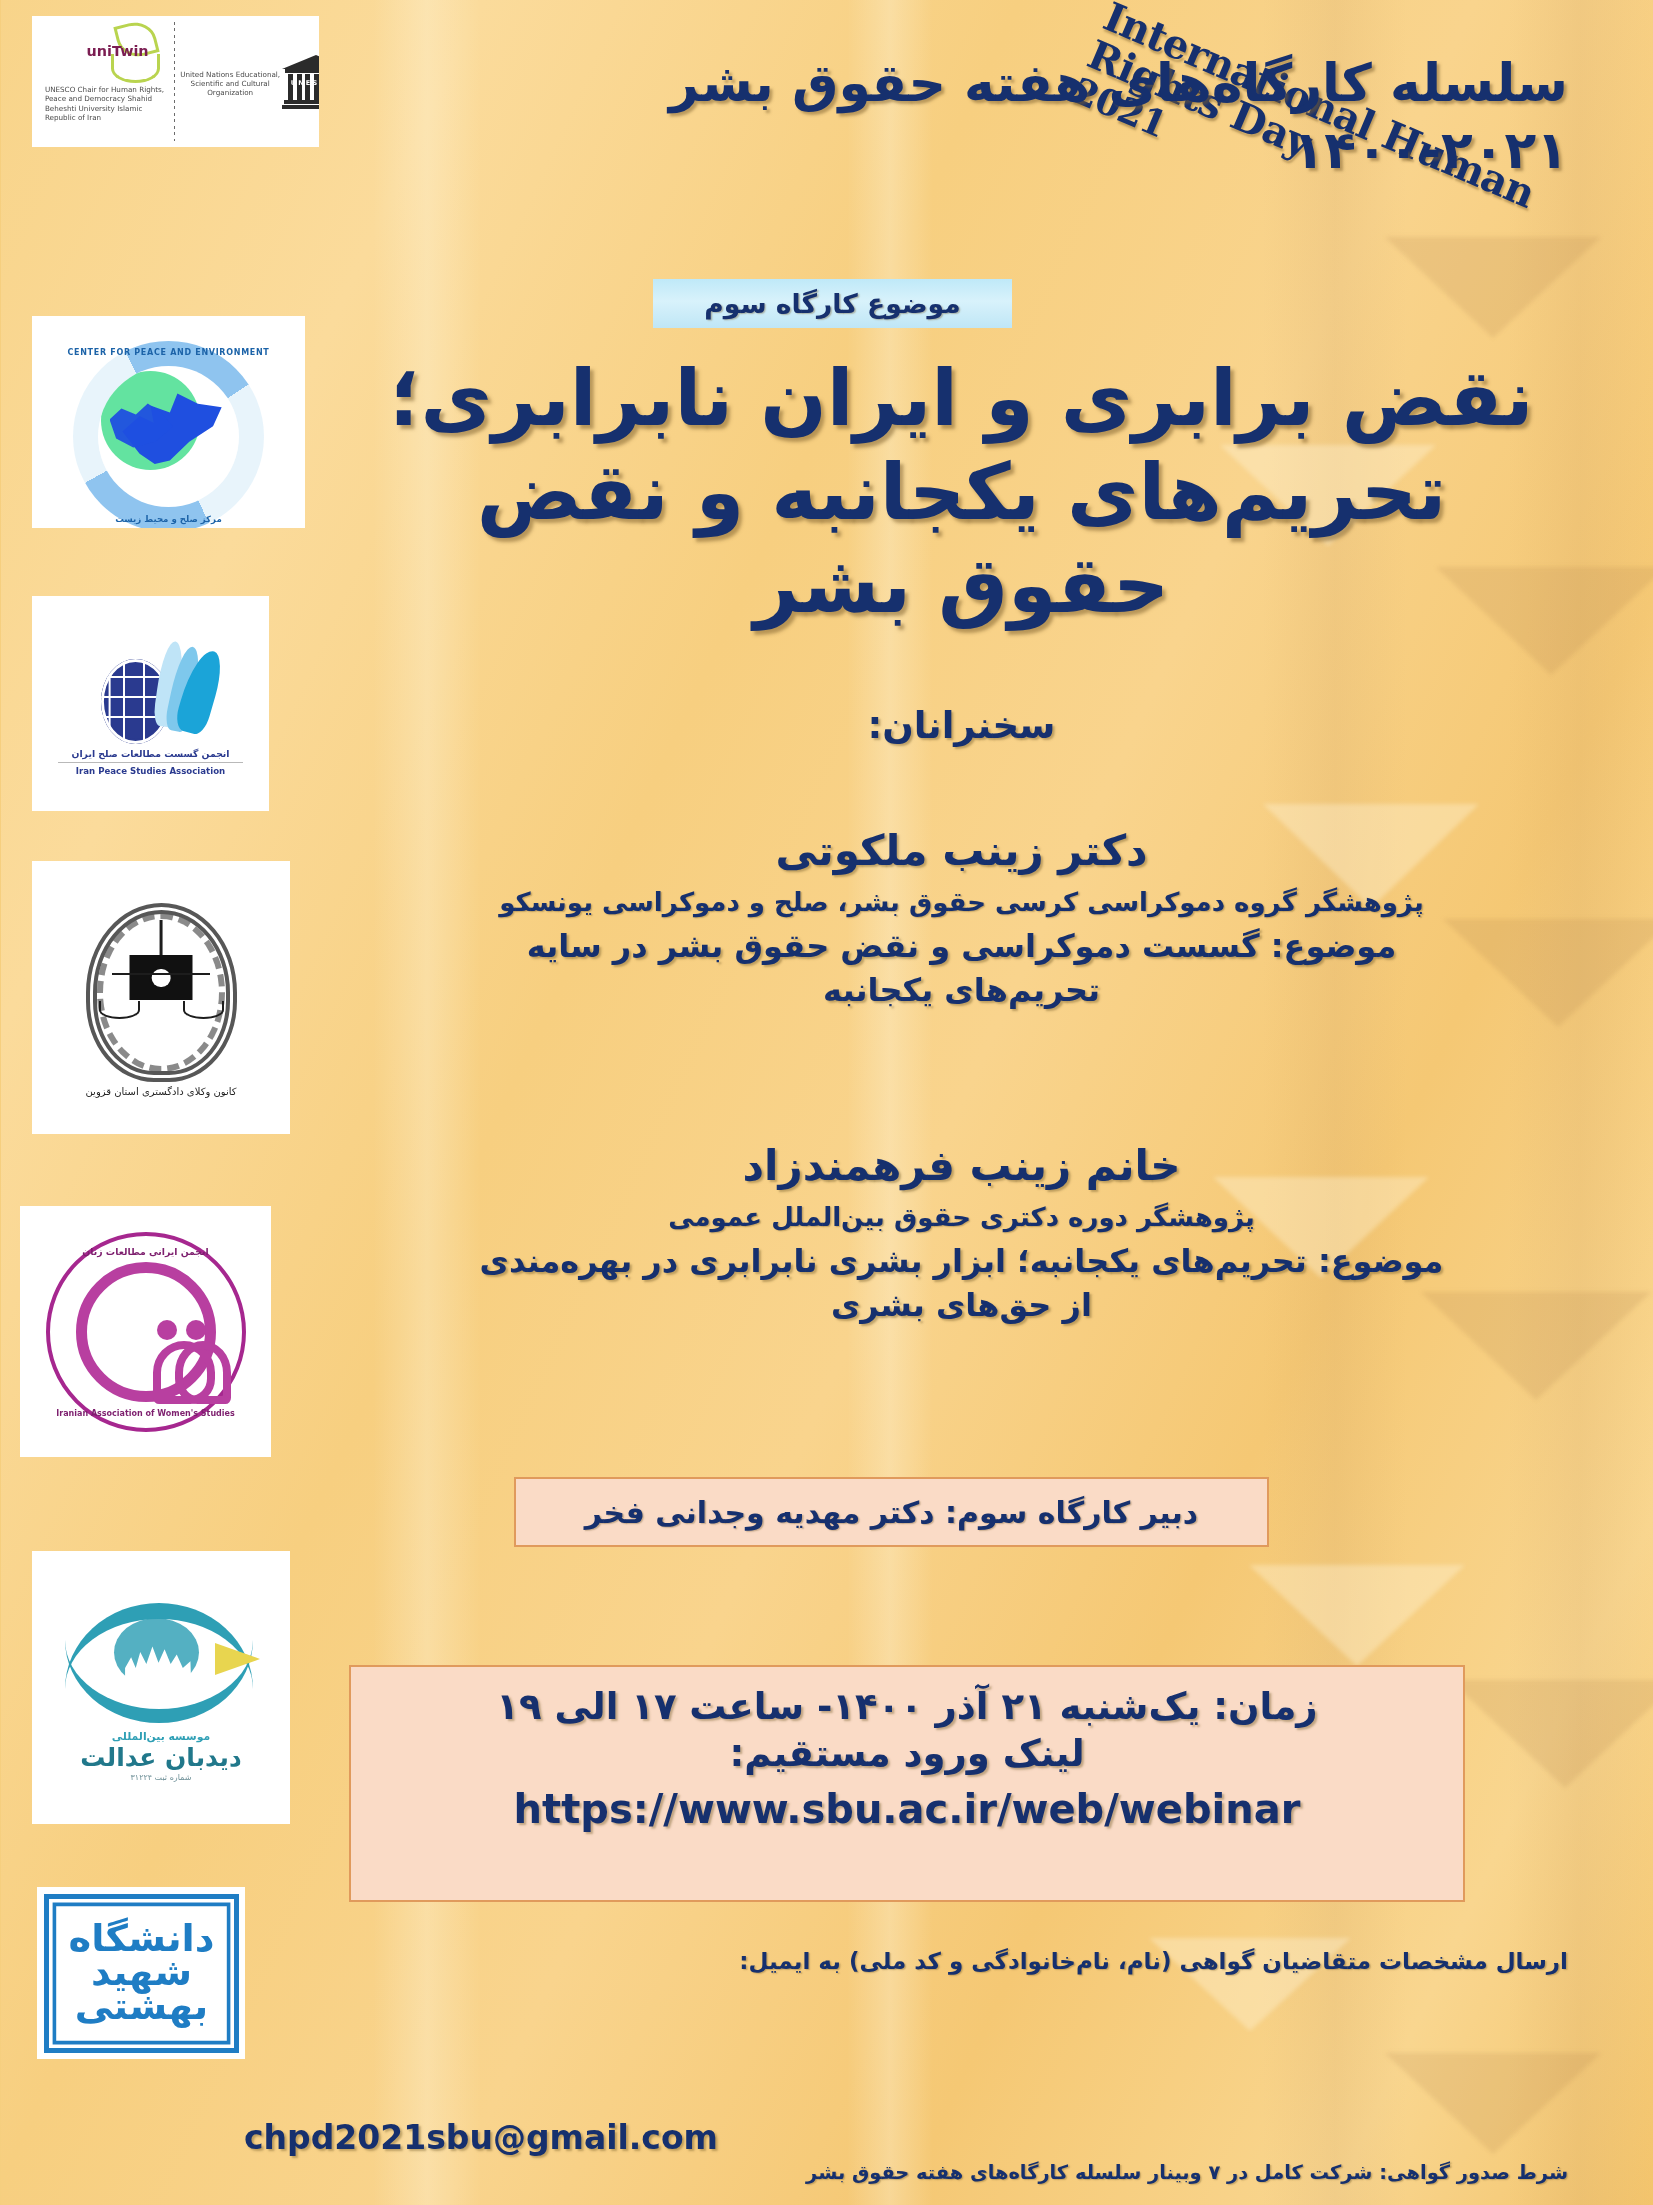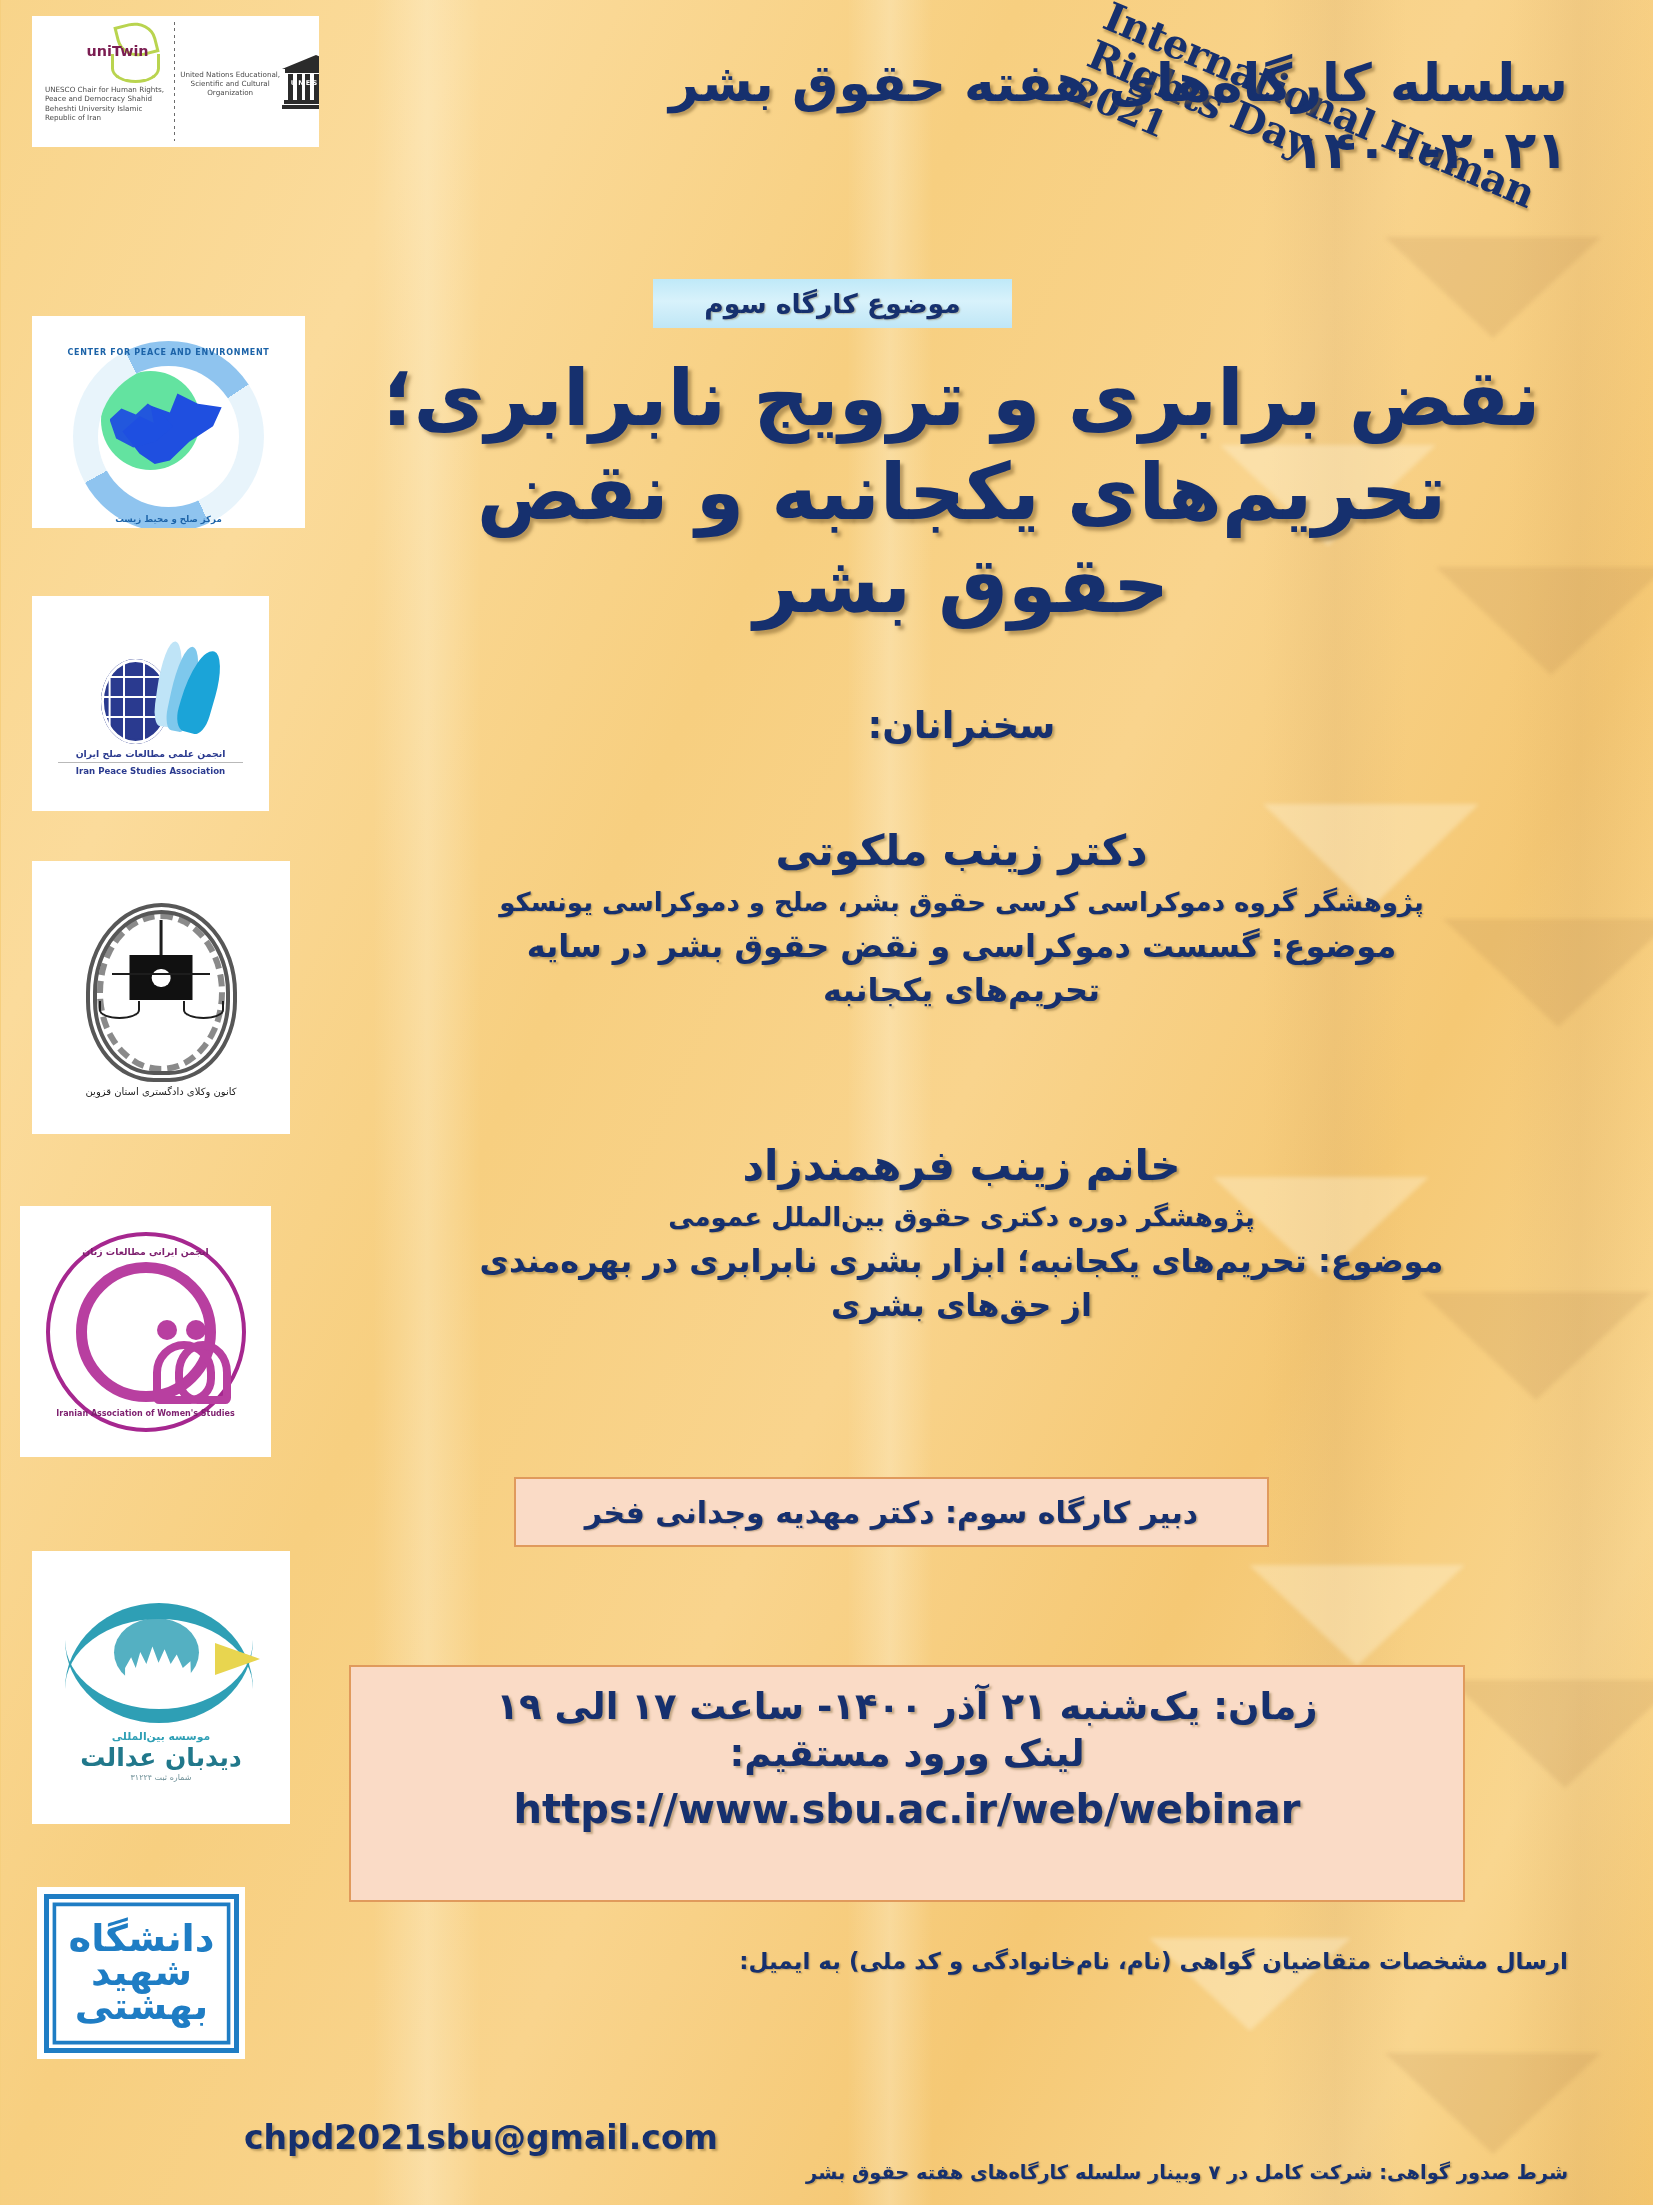--- a/index.html
+++ b/index.html
@@ -299,21 +299,21 @@
       </div>
     </div>
 
     <div class="logo-card" id="logo-ipsa">
       <div class="ipsa-mark">
         <div class="globe"></div>
           <div class="w1"></div>
           <div class="w2"></div>
           <div class="w3"></div>
       </div>
-      <div class="ipsa-fa">انجمن علمی مطالعات صلح ایران</div>
+      <div class="ipsa-fa">انجمن گسست مطالعات صلح ایران</div>
       <div class="ipsa-rule"></div>
       <div class="ipsa-en">Iran Peace Studies Association</div>
     </div>
 
     <div class="logo-card" id="logo-bar">
       <div class="bar-mark">
         <div class="wreath"></div>
           <div class="wreath2"></div>
         <div class="post"></div>
           <div class="plate"></div>
@@ -366,21 +366,21 @@
   </div>
 
   <div id="main-title">
     <div>سلسله کارگاه‌های هفته حقوق بشر</div>
     <div>۱۴۰۰-۲۰۲۱</div>
   </div>
 
   <div id="badge-topic">موضوع کارگاه سوم</div>
 
   <div id="workshop-title">
-    <div>نقض برابری و ترویج نابرابری؛</div>
+    <div>نقض برابری و ایران نابرابری؛</div>
     <div>تحریم‌های یکجانبه و نقض حقوق بشر</div>
   </div>
 
   <div id="speakers-label">سخنرانان:</div>
 
   <div class="sp-block" id="speaker-1">
     <div class="sp-name">دکتر زینب ملکوتی</div>
     <div class="sp-affil">پژوهشگر گروه دموکراسی کرسی حقوق بشر، صلح و دموکراسی یونسکو</div>
     <div class="sp-topic">موضوع: گسست دموکراسی و نقض حقوق بشر در سایه</div>
     <div class="sp-topic">تحریم‌های یکجانبه</div>

